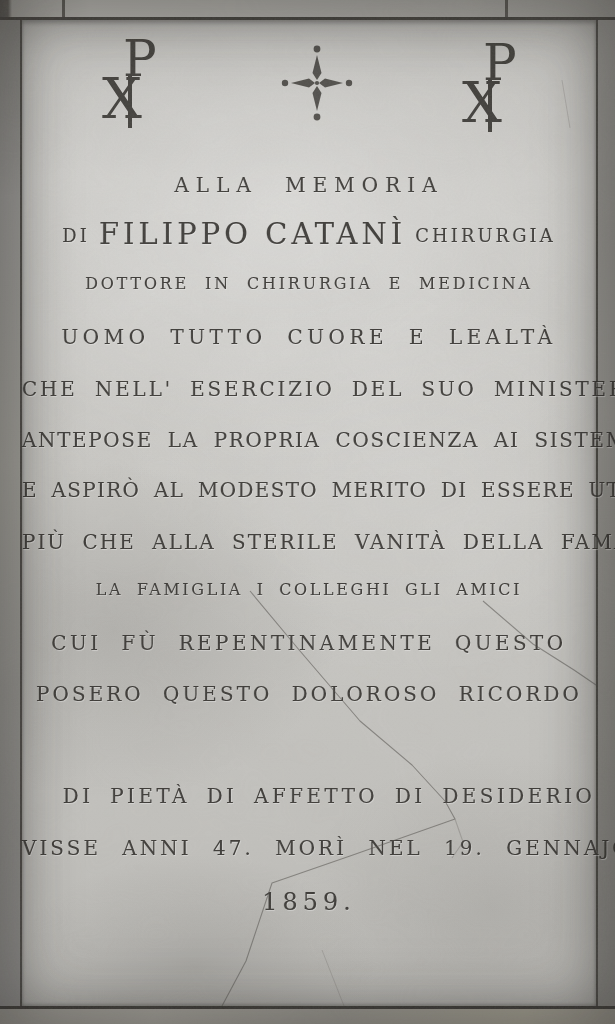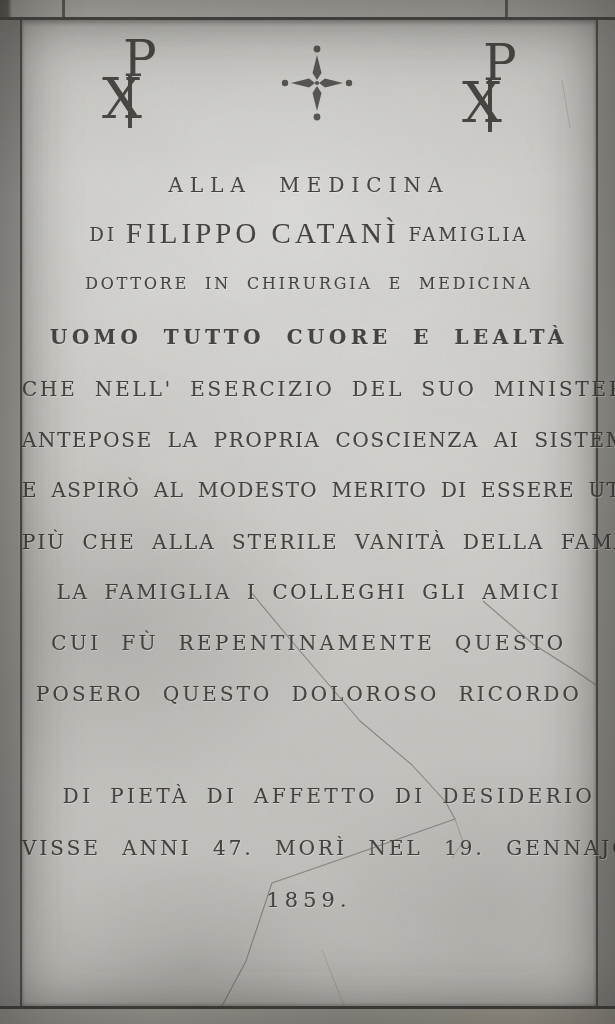--- a/index.html
+++ b/index.html
@@ -54,34 +54,34 @@
   .cross{position:absolute;left:253px;top:22px;filter:blur(0.3px);opacity:0.9;}
   
   .line{
     position:absolute;left:0;width:100%;text-align:center;white-space:nowrap;
     color:rgba(42,40,36,0.88);
     filter:blur(0.35px);
     text-shadow:0.6px 0.9px 0.8px rgba(255,255,255,0.38), -0.4px -0.4px 0.6px rgba(28,26,23,0.22);
   }
   .l1 {top:153px;font-size:20px;letter-spacing:7px;word-spacing:14px;}
   .l2 {top:197px;font-size:18px;letter-spacing:3px;}
-  .l2 .nm-big{font-size:29px;letter-spacing:4px;margin:18px 9px;vertical-align:-2px;font-family:Liberation Serif, serif;}
+  .l2 .nm-big{font-size:29px;letter-spacing:4px;margin:18px 9px;vertical-align:-2px;}
   .l3 {top:254px;font-size:16px;letter-spacing:2.8px;word-spacing:8px;}
-  .l4 {top:305px;font-size:20px;letter-spacing:4.5px;word-spacing:10px;font-weight:bold;}
+  .l4 {top:305px;font-size:20px;letter-spacing:4.5px;word-spacing:10px;}
   .l5 {top:357px;font-size:20px;letter-spacing:2.8px;word-spacing:8px;}
   .l6 {top:408px;font-size:20px;letter-spacing:1.6px;word-spacing:7px;}
   .l7 {top:458px;font-size:20px;letter-spacing:1.3px;word-spacing:6px;}
   .l8 {top:510px;font-size:20px;letter-spacing:2px;word-spacing:8px;}
-  .l9 {top:560px;font-size:20px;letter-spacing:2.6px;word-spacing:6px;}
+  .l9 {top:560px;font-size:16px;letter-spacing:2.6px;word-spacing:6px;}
   .l10{top:611px;font-size:20px;letter-spacing:3.4px;word-spacing:10px;}
   .l11{top:662px;font-size:20px;letter-spacing:3px;word-spacing:10px;}
   .l12{top:713px;font-size:20px;letter-spacing:2.6px;word-spacing:8px;}
   .l13{top:764px;font-size:20px;letter-spacing:3.4px;word-spacing:7px;margin-left:20px;}
   .l14{top:816px;font-size:20px;letter-spacing:3px;word-spacing:12px;}
-  .l15{top:868px;font-size:21px;letter-spacing:5px;}
+  .l15{top:868px;font-size:24px;letter-spacing:5px;}
   
   .cracks{position:absolute;left:0;top:0;pointer-events:none;}
   
   .grain{position:absolute;left:0;top:0;pointer-events:none;}
   .vignette{
     position:absolute;inset:0;pointer-events:none;
     box-shadow:inset 0 0 70px 8px rgba(32,30,27,0.38);
   }
 </style>
 </head>
@@ -118,23 +118,23 @@
         <path d="M68 41 L50 36.5 L44 41 L50 45.5 Z"></path>
       </g>
     </svg>
 
     <div class="chiro chiro-right">
       <span class="p">P</span>
       <span class="stem"></span>
       <span class="x">X</span>
     </div>
 
-    <div class="line l1">ALLA MEDICINA</div>
+    <div class="line l1">ALLA MEMORIA</div>
 
-    <div class="line l2"><span class="nm-small">DI</span><span class="nm-big">FILIPPO CATANÌ</span><span class="nm-small">FAMIGLIA</span></div>
+    <div class="line l2"><span class="nm-small">DI</span><span class="nm-big">FILIPPO CATANÌ</span><span class="nm-small">CHIRURGIA</span></div>
 
     <div class="line l3">DOTTORE IN CHIRURGIA E MEDICINA</div>
     <div class="line l4">UOMO TUTTO CUORE E LEALTÀ</div>
     <div class="line l5">CHE NELL' ESERCIZIO DEL SUO MINISTERO</div>
     <div class="line l6">ANTEPOSE LA PROPRIA COSCIENZA AI SISTEMI</div>
     <div class="line l7">E ASPIRÒ AL MODESTO MERITO DI ESSERE UTILE</div>
     <div class="line l8">PIÙ CHE ALLA STERILE VANITÀ DELLA FAMA</div>
     <div class="line l9">LA FAMIGLIA I COLLEGHI GLI AMICI</div>
     <div class="line l10">CUI FÙ REPENTINAMENTE QUESTO</div>
     <div class="line l11">POSERO QUESTO DOLOROSO RICORDO</div>

